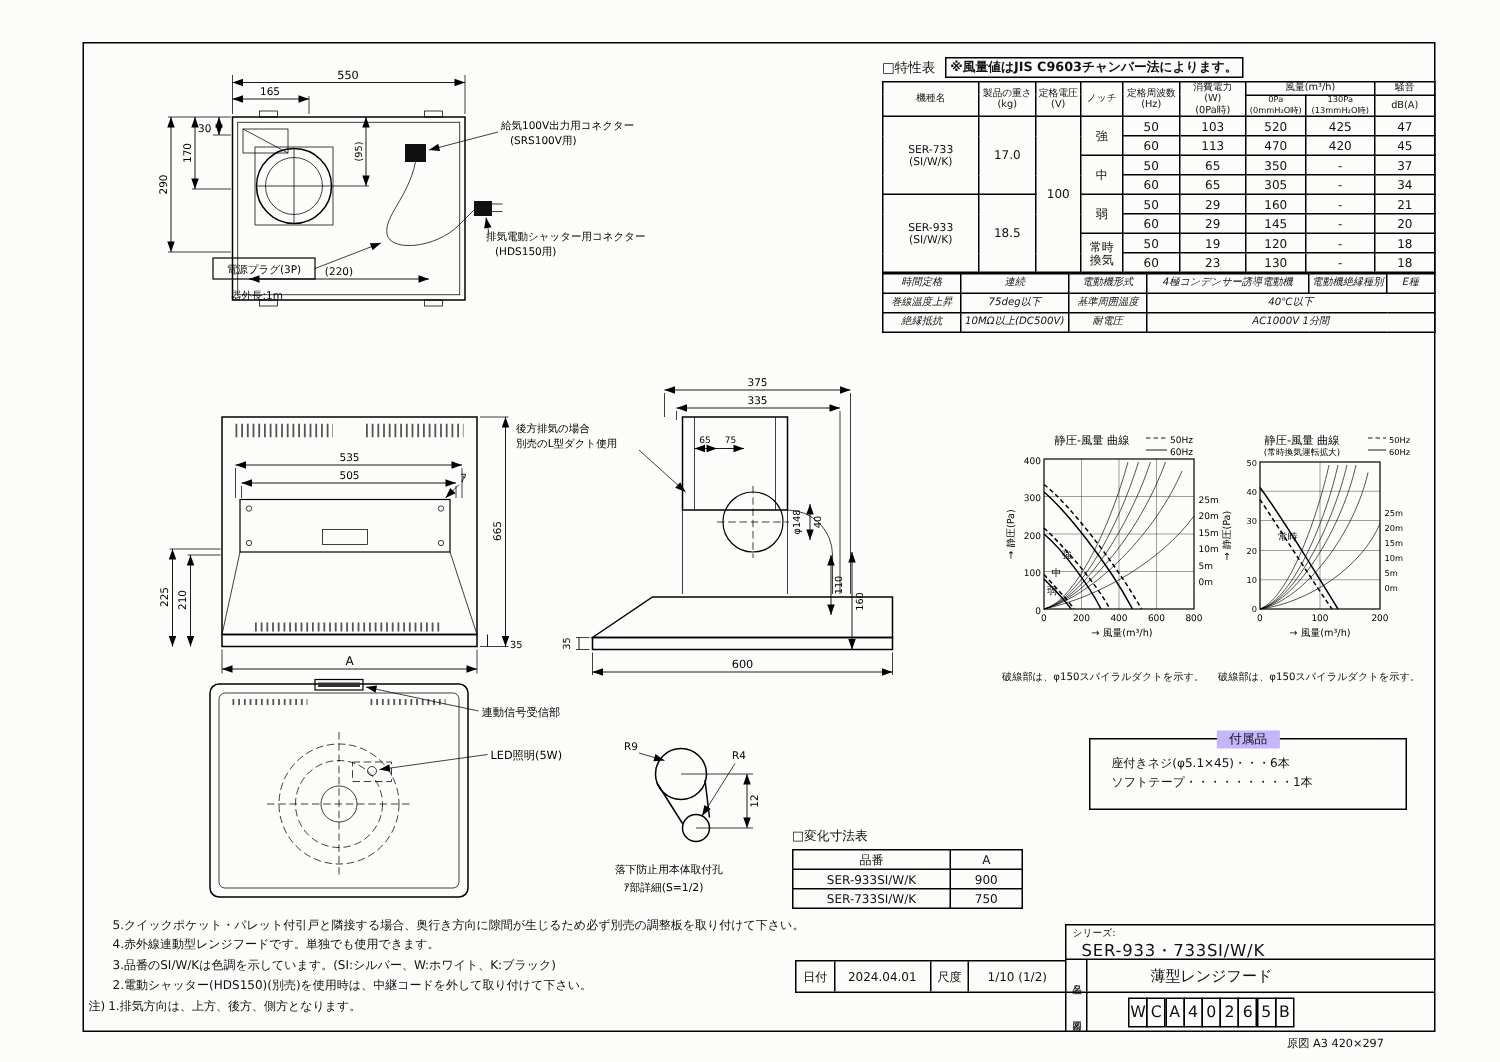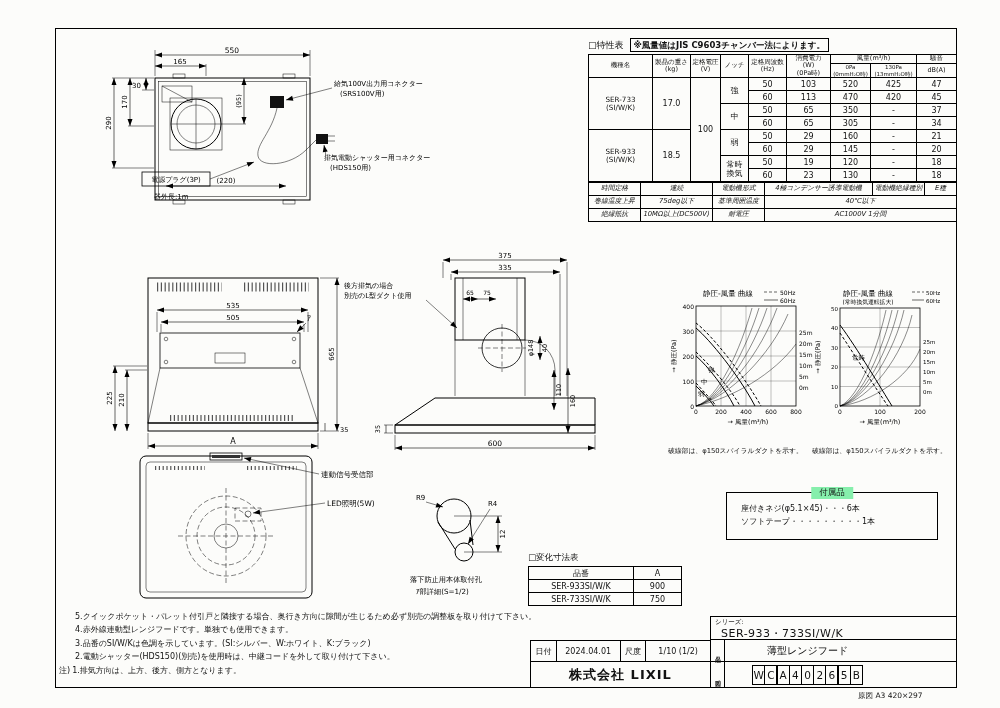--- a/index.html
+++ b/index.html
@@ -41,21 +41,21 @@
   .chart-note { position:absolute; font-size:6.8px; }
 
   
   .dimtbl { position:absolute; left:528px; top:552px; }
   .dimtbl-title { font-size:8.5px; margin-bottom:2px; }
   .dimtbl table { width:153px; table-layout:fixed;border-radius:15px; }
   .dimtbl th, .dimtbl td { border:0.8px solid #000; font-size:8px; font-weight:normal; height:13px; text-align:center; }
 
   
   .acc { position:absolute; left:726px; top:492px; width:212px; height:48px; border:1px solid #000; }
-  .acc-title { position:absolute; top:-6px; left:50%; transform:translateX(-50%); background:#86efac; padding:0 8px; font-size:8.5px; }
+  .acc-title { position:absolute; top:-6px; left:50%; transform:translateX(-50%); background:#c4b5fd; padding:0 8px; font-size:8.5px; }
   .acc-items { padding:9px 0 0 14px; font-size:8px; line-height:13px; }
 
   
   .notes { position:absolute; left:59px; top:610px; width:472px; font-size:8px; line-height:13.4px; white-space:nowrap; }
   .note-line { padding-left:16px; }
   .note-line.first { padding-left:0; }
   .note-prefix { margin-right:2px; }
 
   
   .tb { position:absolute; left:530px; top:616px; width:426px; height:72px; font-size:8px; }
@@ -593,21 +593,20 @@
     <div class="cellbox tb-series">
       <span class="tb-series-label">シリーズ:</span>
       <div class="tb-series-value">SER-933・733SI/W/K</div>
     </div>
     <div class="cellbox tb-date">
       <div class="tb-cell" style="width:26px">日付</div>
       <div class="tb-cell" style="width:64px">2024.04.01</div>
       <div class="tb-cell" style="width:26px">尺度</div>
       <div class="tb-cell" style="width:64px">1/10 (1/2)</div>
     </div>
-    <div class="cellbox tb-company">株式会社 LIXIL</div>
     <div class="cellbox tb-name">
       <div class="vlabel">品名</div>
       <div class="tb-name-value">薄型レンジフード</div>
     </div>
     <div class="cellbox tb-num">
       <div class="vlabel">図番</div>
       <div class="tb-numboxes">
         <div class="nb">W</div>
         <div class="nb">C</div>
         <div class="nb">A</div>

